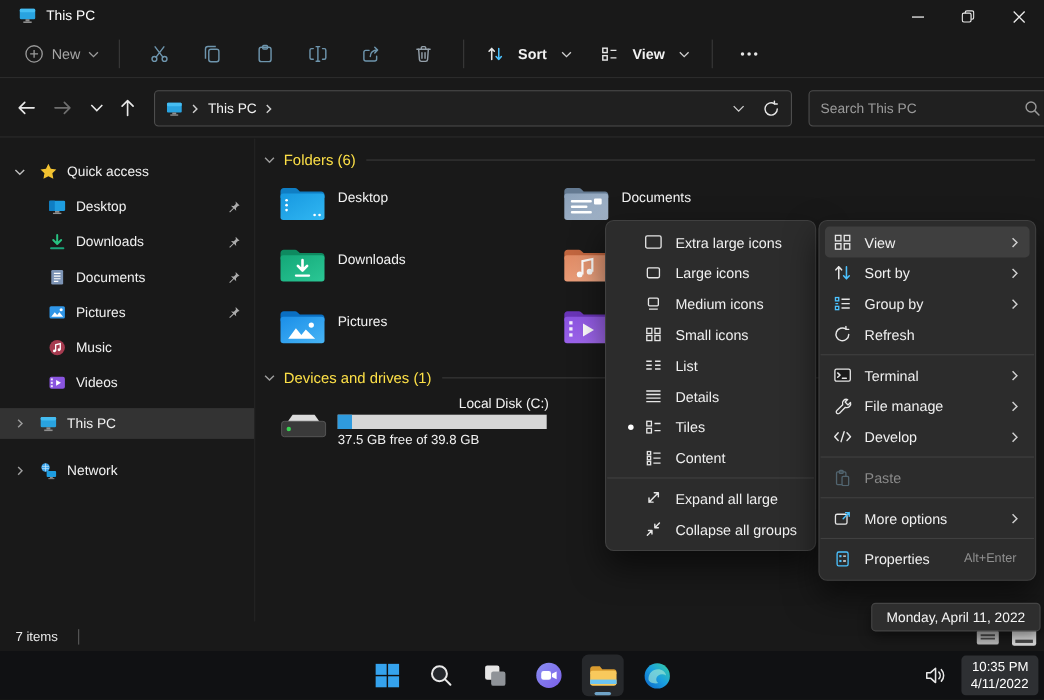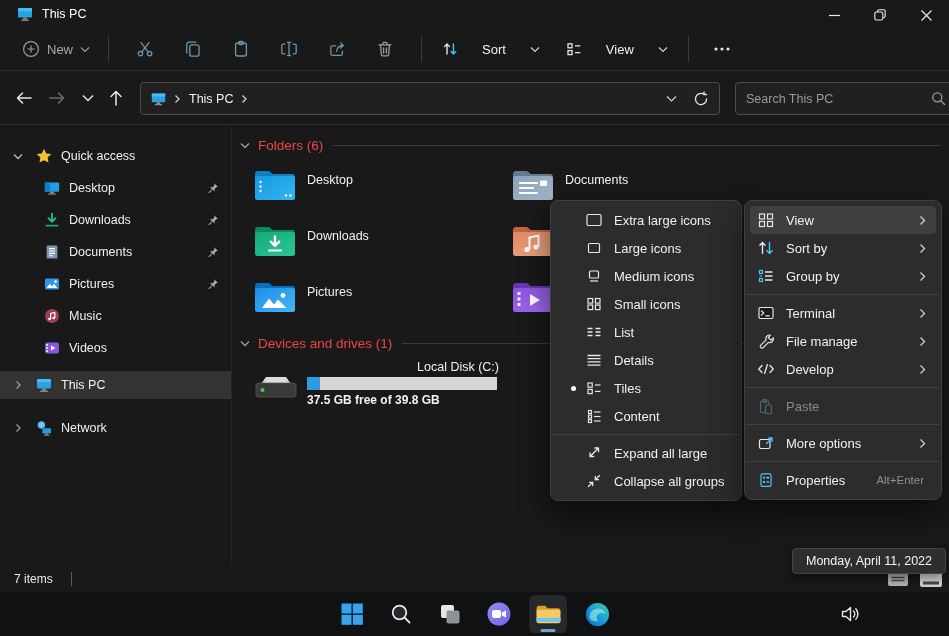--- a/index.html
+++ b/index.html
@@ -17,21 +17,21 @@
   .titlebar .app-icon { margin-left:17px; }
   .titlebar .title { margin-left:9px; font-size:12.5px; color:#ffffff; }
   .win-controls { position:absolute; top:0; right:0; height:30px; display:flex; }
   .win-btn { width:46px; height:30px; display:flex; align-items:center; justify-content:center; }
 
   
   .toolbar { position:absolute; top:28px; left:0; right:0; height:43px; display:flex; align-items:center; padding-left:16px; border-bottom:1px solid #2b2b2b;text-align:center; }
   .tb-new { display:flex; align-items:center; gap:7px; color:#a6a6a6; padding:0 6px; height:32px; border-radius:4px; }
   .tb-sep { width:1px; height:26px; background:#3a3a3a; margin:0 12px; }
   .tb-ico { width:40px; height:32px; margin:0 4px; display:flex; align-items:center; justify-content:center; border-radius:4px; }
-  .tb-drop { display:flex; align-items:center; gap:24px; color:#f2f2f2; height:32px; padding:0 8px; border-radius:4px; }
+  .tb-drop { display:flex; align-items:center; gap:13px; color:#f2f2f2; height:32px; padding:0 8px; border-radius:4px;font-weight:bold; }
 
   
   .addr-row { position:absolute; top:72px; left:0; right:0; height:53px; border-bottom:1px solid #2b2b2b; }
   .nav-btn { position:absolute; top:11px; width:30px; height:30px; display:flex; align-items:center; justify-content:center; border-radius:4px; }
   .addr-box { position:absolute; left:140px; top:10px; width:580px; height:33px; background:#202020; border:1px solid #4d4d4d; border-radius:4px; display:flex; align-items:center; padding:0 10px; }
   .crumb { display:flex; align-items:center; gap:8px; font-size:12.5px; color:#f2f2f2; }
   .addr-right { margin-left:auto; display:flex; align-items:center; gap:16px; }
   .search-box { position:absolute; left:735px; top:10px; width:222px; height:33px; background:#202020; border:1px solid #4d4d4d; border-radius:4px; display:flex; align-items:center; padding:0 10px; }
   .search-box input { flex:1; background:transparent; border:none; outline:none; color:#cfcfcf; font-family:"Liberation Sans",sans-serif; font-size:12.5px; }
   .search-box input::placeholder { color:#9a9a9a; }
@@ -40,31 +40,31 @@
   .sidebar { position:absolute; top:126px; left:0; width:232px; height:439px; border-right:1px solid #242424; }
   .side-item { position:absolute; left:0; width:231px; height:28px; display:flex; align-items:center; font-size:12.5px; color:#f0f0f0; }
   .side-item.selected { background:#333333; }
   .si-chev { width:24px; margin-left:6px; display:flex; justify-content:center; }
   .si-indent { width:44px; }
   .si-ico { width:16px; height:16px; margin-right:9px; }
   .si-pin { margin-left:auto; margin-right:12px; }
 
   
   .main { position:absolute; top:126px; left:232px; right:0; height:439px; }
-  .group-header { position:absolute; left:5px; right:8px; display:flex; align-items:center; font-size:13.5px; color:#ef4444; }
+  .group-header { position:absolute; left:5px; right:8px; display:flex; align-items:center; font-size:13.5px; color:#fde047; }
   .gh-chev { width:16px; display:flex; justify-content:center; margin-right:5px; }
   .gh-line { flex:1; height:1px; background:#3a3a3a; margin-left:10px; }
   .tile { position:absolute; width:246px; height:48px; display:flex; }
   .tile .t-label { margin-left:10px; margin-top:9px; font-size:12.5px; color:#f2f2f2; }
   .drive-tile { position:absolute; left:21px; top:234px; width:280px; display:flex; }
   .drive-info { margin-left:8px; width:192px; }
   .drive-name { font-size:12.5px; color:#f2f2f2;text-align:right; }
   .disk-bar { margin-top:3px; width:190px; height:13px; background:#d6d6d6; }
   .disk-fill { height:100%; background:#2f9bde; width:7%; }
-  .drive-free { margin-top:3px; font-size:12px; color:#f2f2f2;font-weight:bold; }
+  .drive-free { margin-top:3px; font-size:12px; color:#f2f2f2; }
 
   
   .menu { position:absolute; background:#2c2c2c; border:1px solid #404040; border-radius:8px; padding:5px 0; box-shadow:0 14px 30px rgba(0,0,0,.55); z-index:50; }
   .menu-item { height:28px; margin:0 5px; padding:0 6px; border-radius:4px; display:flex; align-items:center; font-size:13px; color:#f0f0f0; }
   .menu-item.hover { background:#3f3f3f; }
   .menu-item.disabled { color:#8a8a8a; }
   .mi-icon { width:20px; height:18px; margin-right:10px; display:flex; align-items:center; justify-content:center; }
   .mi-chevron { margin-left:auto; margin-right:4px; }
   .mi-shortcut { margin-left:auto; margin-right:6px; font-size:11.5px; color:#8f8f8f; }
   .menu-sep { height:1px; background:#404040; margin:4px 1px; }
@@ -763,20 +763,29 @@
           </g>
         </svg>
       </span>
     <span>Group by</span>
     <span class="mi-chevron">
         <svg width="7" height="11">
           <path d="M1.5 1.5L5.5 5.5 1.5 9.5" fill="none" stroke="#cfcfcf" stroke-width="1.3"></path>
         </svg>
       </span>
   </div>
+  <div class="menu-item">
+    <span class="mi-icon">
+        <svg width="18" height="16">
+          <path d="M14.6 8A5.8 5.8 0 1 1 12 3.1" fill="none" stroke="#e6e6e6" stroke-width="1.3" stroke-linecap="round"></path>
+          <path d="M12 0.8v2.6h2.6" fill="none" stroke="#e6e6e6" stroke-width="1.3" stroke-linecap="round" stroke-linejoin="round"></path>
+        </svg>
+      </span>
+    <span>Refresh</span>
+  </div>
   <div class="menu-sep"></div>
   <div class="menu-item">
     <span class="mi-icon">
         <svg width="18" height="16">
           <rect x="2" y="2.5" width="14" height="11" rx="1.5" fill="#1b1b1b" stroke="#e6e6e6" stroke-width="1.2"></rect>
           <path d="M4.5 6l2.2 2-2.2 2" fill="none" stroke="#e6e6e6" stroke-width="1.3" stroke-linecap="round" stroke-linejoin="round"></path>
           <path d="M8.8 10.8h3.6" stroke="#e6e6e6" stroke-width="1.3" stroke-linecap="round"></path>
         </svg>
       </span>
     <span>Terminal</span>
@@ -939,13 +948,17 @@
   </div>
   <div class="tray-speaker">
     <svg width="22" height="20">
         <g fill="none" stroke="#e8e8e8" stroke-width="1.4" stroke-linejoin="round">
           <path d="M2.5 7.5h3.5L10.5 3.5v13L6 12.5H2.5z"></path>
           <path d="M13.5 7a4.3 4.3 0 0 1 0 6" stroke-linecap="round"></path>
           <path d="M15.8 4.8a7.6 7.6 0 0 1 0 10.4" stroke-linecap="round"></path>
         </g>
       </svg>
   </div>
+  <div class="clock">
+    <div>10:35 PM</div>
+    <div>4/11/2022</div>
+  </div>
 </div>
 
 </body></html>

